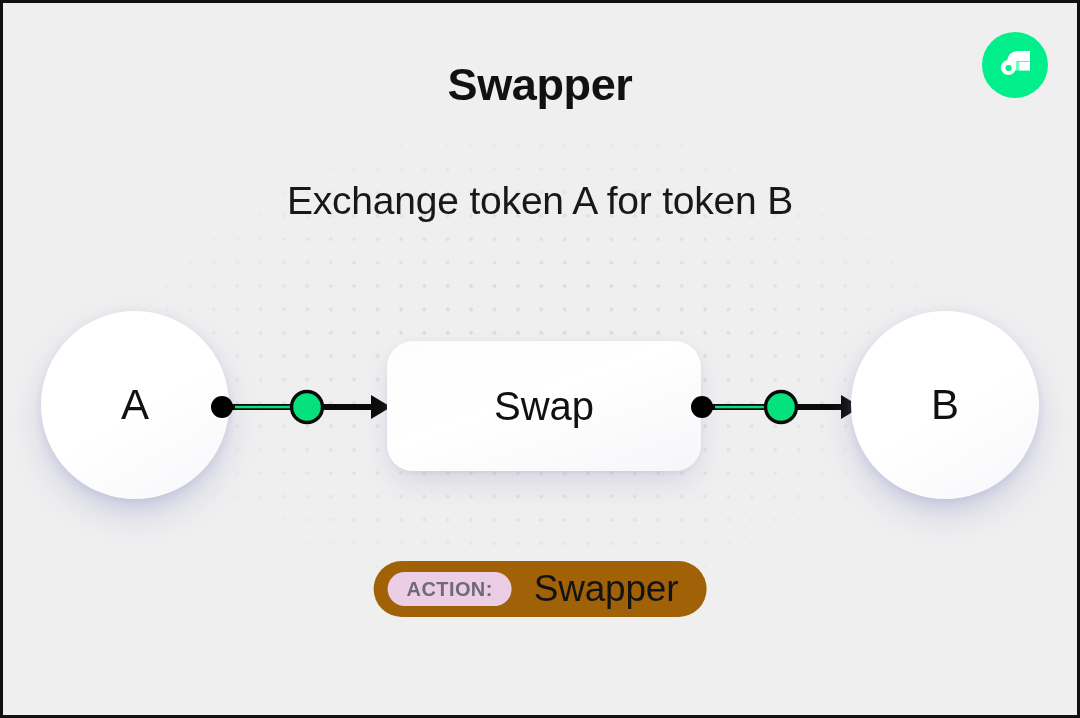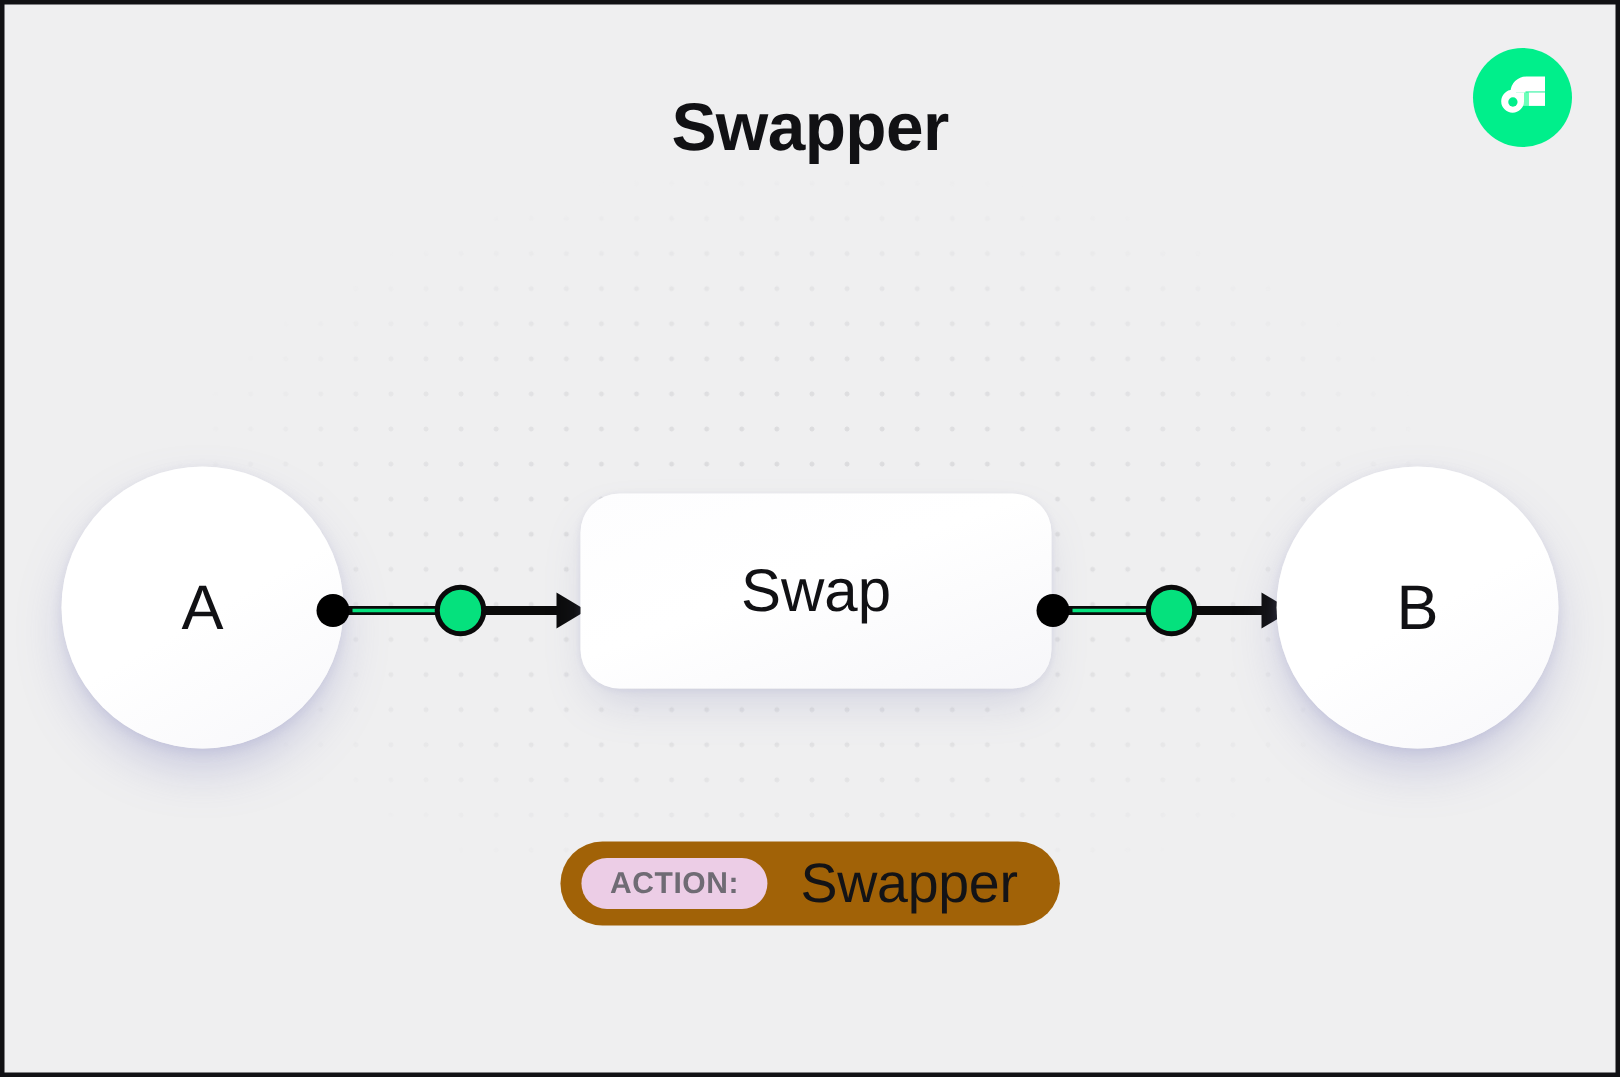--- a/index.html
+++ b/index.html
@@ -95,21 +95,21 @@
     font-size: 42px;
     font-weight: 400;
     color: #111114;
   }
   .node-a { left: 38px;  top: 10px; }
   .node-b { right: 38px; top: 10px; }
 
   .node-box {
     position: absolute;
     left: 384px;
-    top: 28px;
+    top: 40px;
     width: 314px;
     height: 130px;
     border-radius: 26px;
     background: linear-gradient(160deg, #fdfdfe 0%, #ffffff 45%, #f6f6f9 100%);
     box-shadow: 0 14px 30px -8px rgba(130,132,180,0.30),
                 0 1px 5px rgba(140,140,190,0.14);
     display: flex;
     align-items: center;
     justify-content: center;
     font-size: 40px;
@@ -160,20 +160,21 @@
   }
 </style>
 </head>
 <body>
 
 <div class="screen">
 
   <div class="dot-grid"></div>
 
   <div class="title">Swapper</div>
+  <div class="subtitle">Exchange token A for token B</div>
 
   <div class="brand-logo">
     <svg width="38" height="38" viewBox="0 0 38 38">
       <path d="M34 5 H21.5 A10.5 10.5 0 0 0 11 15.5 V16 H21 V15 H34 Z" fill="#ffffff"></path>
       <rect x="23" y="15.6" width="11" height="9" fill="#ffffff"></rect>
       <rect x="14.6" y="15.6" width="8.6" height="9" fill="#6effb9"></rect>
       <path d="M14.6 15.6 H20 V21.5 A7.6 7.6 0 1 1 12.4 13.9 H14.6 Z" fill="#ffffff"></path>
       <circle cx="12.6" cy="22" r="3.1" fill="#00ef8b"></circle>
     </svg>
   </div>

